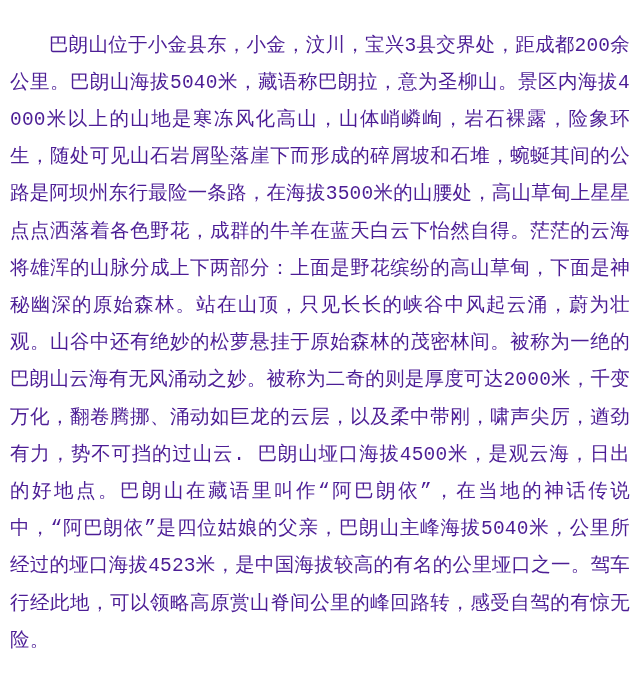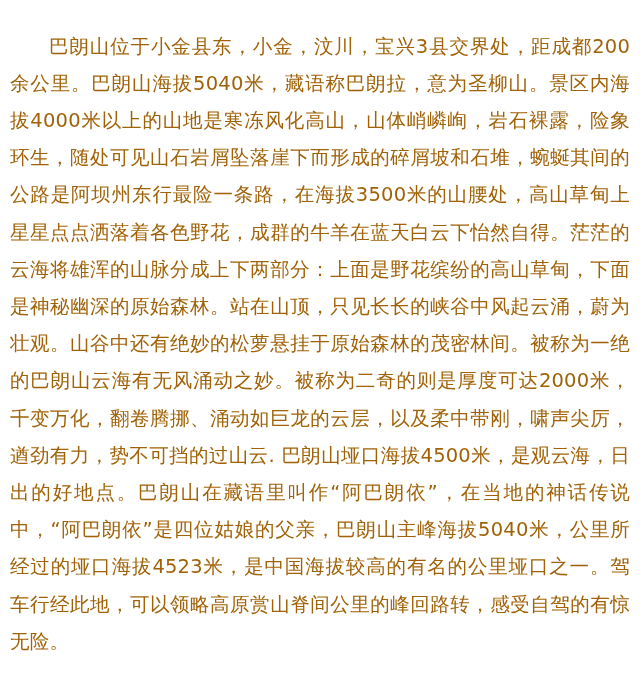--- a/index.html
+++ b/index.html
@@ -16,26 +16,27 @@
   .page {
     width: 640px;
     height: 677px;
     box-sizing: border-box;
     padding: 8px 10px 0 10px;
     background: #ffffff;
   }
   .article {
     font-size: 19.5px;
     line-height: 37.2px;
-    color: #a16207;
+    color: #4c1d95;
     text-align: justify;
     text-justify: inter-ideograph;
     text-indent: 2em;
     letter-spacing: 0.2px;
     word-break: break-all;
+    font-family: Liberation Mono, monospace;
   }
 </style>
 </head>
 <body>
 
 <div class="page">
   <p class="article">巴朗山位于小金县东，小金，汶川，宝兴3县交界处，距成都200余公里。巴朗山海拔5040米，藏语称巴朗拉，意为圣柳山。景区内海拔4000米以上的山地是寒冻风化高山，山体峭嶙峋，岩石裸露，险象环生，随处可见山石岩屑坠落崖下而形成的碎屑坡和石堆，蜿蜒其间的公路是阿坝州东行最险一条路，在海拔3500米的山腰处，高山草甸上星星点点洒落着各色野花，成群的牛羊在蓝天白云下怡然自得。茫茫的云海将雄浑的山脉分成上下两部分：上面是野花缤纷的高山草甸，下面是神秘幽深的原始森林。站在山顶，只见长长的峡谷中风起云涌，蔚为壮观。山谷中还有绝妙的松萝悬挂于原始森林的茂密林间。被称为一绝的巴朗山云海有无风涌动之妙。被称为二奇的则是厚度可达2000米，千变万化，翻卷腾挪、涌动如巨龙的云层，以及柔中带刚，啸声尖厉，遒劲有力，势不可挡的过山云. 巴朗山垭口海拔4500米，是观云海，日出的好地点。巴朗山在藏语里叫作“阿巴朗依”，在当地的神话传说中，“阿巴朗依”是四位姑娘的父亲，巴朗山主峰海拔5040米，公里所经过的垭口海拔4523米，是中国海拔较高的有名的公里垭口之一。驾车行经此地，可以领略高原赏山脊间公里的峰回路转，感受自驾的有惊无险。</p>
 </div>
 
 </body></html>

